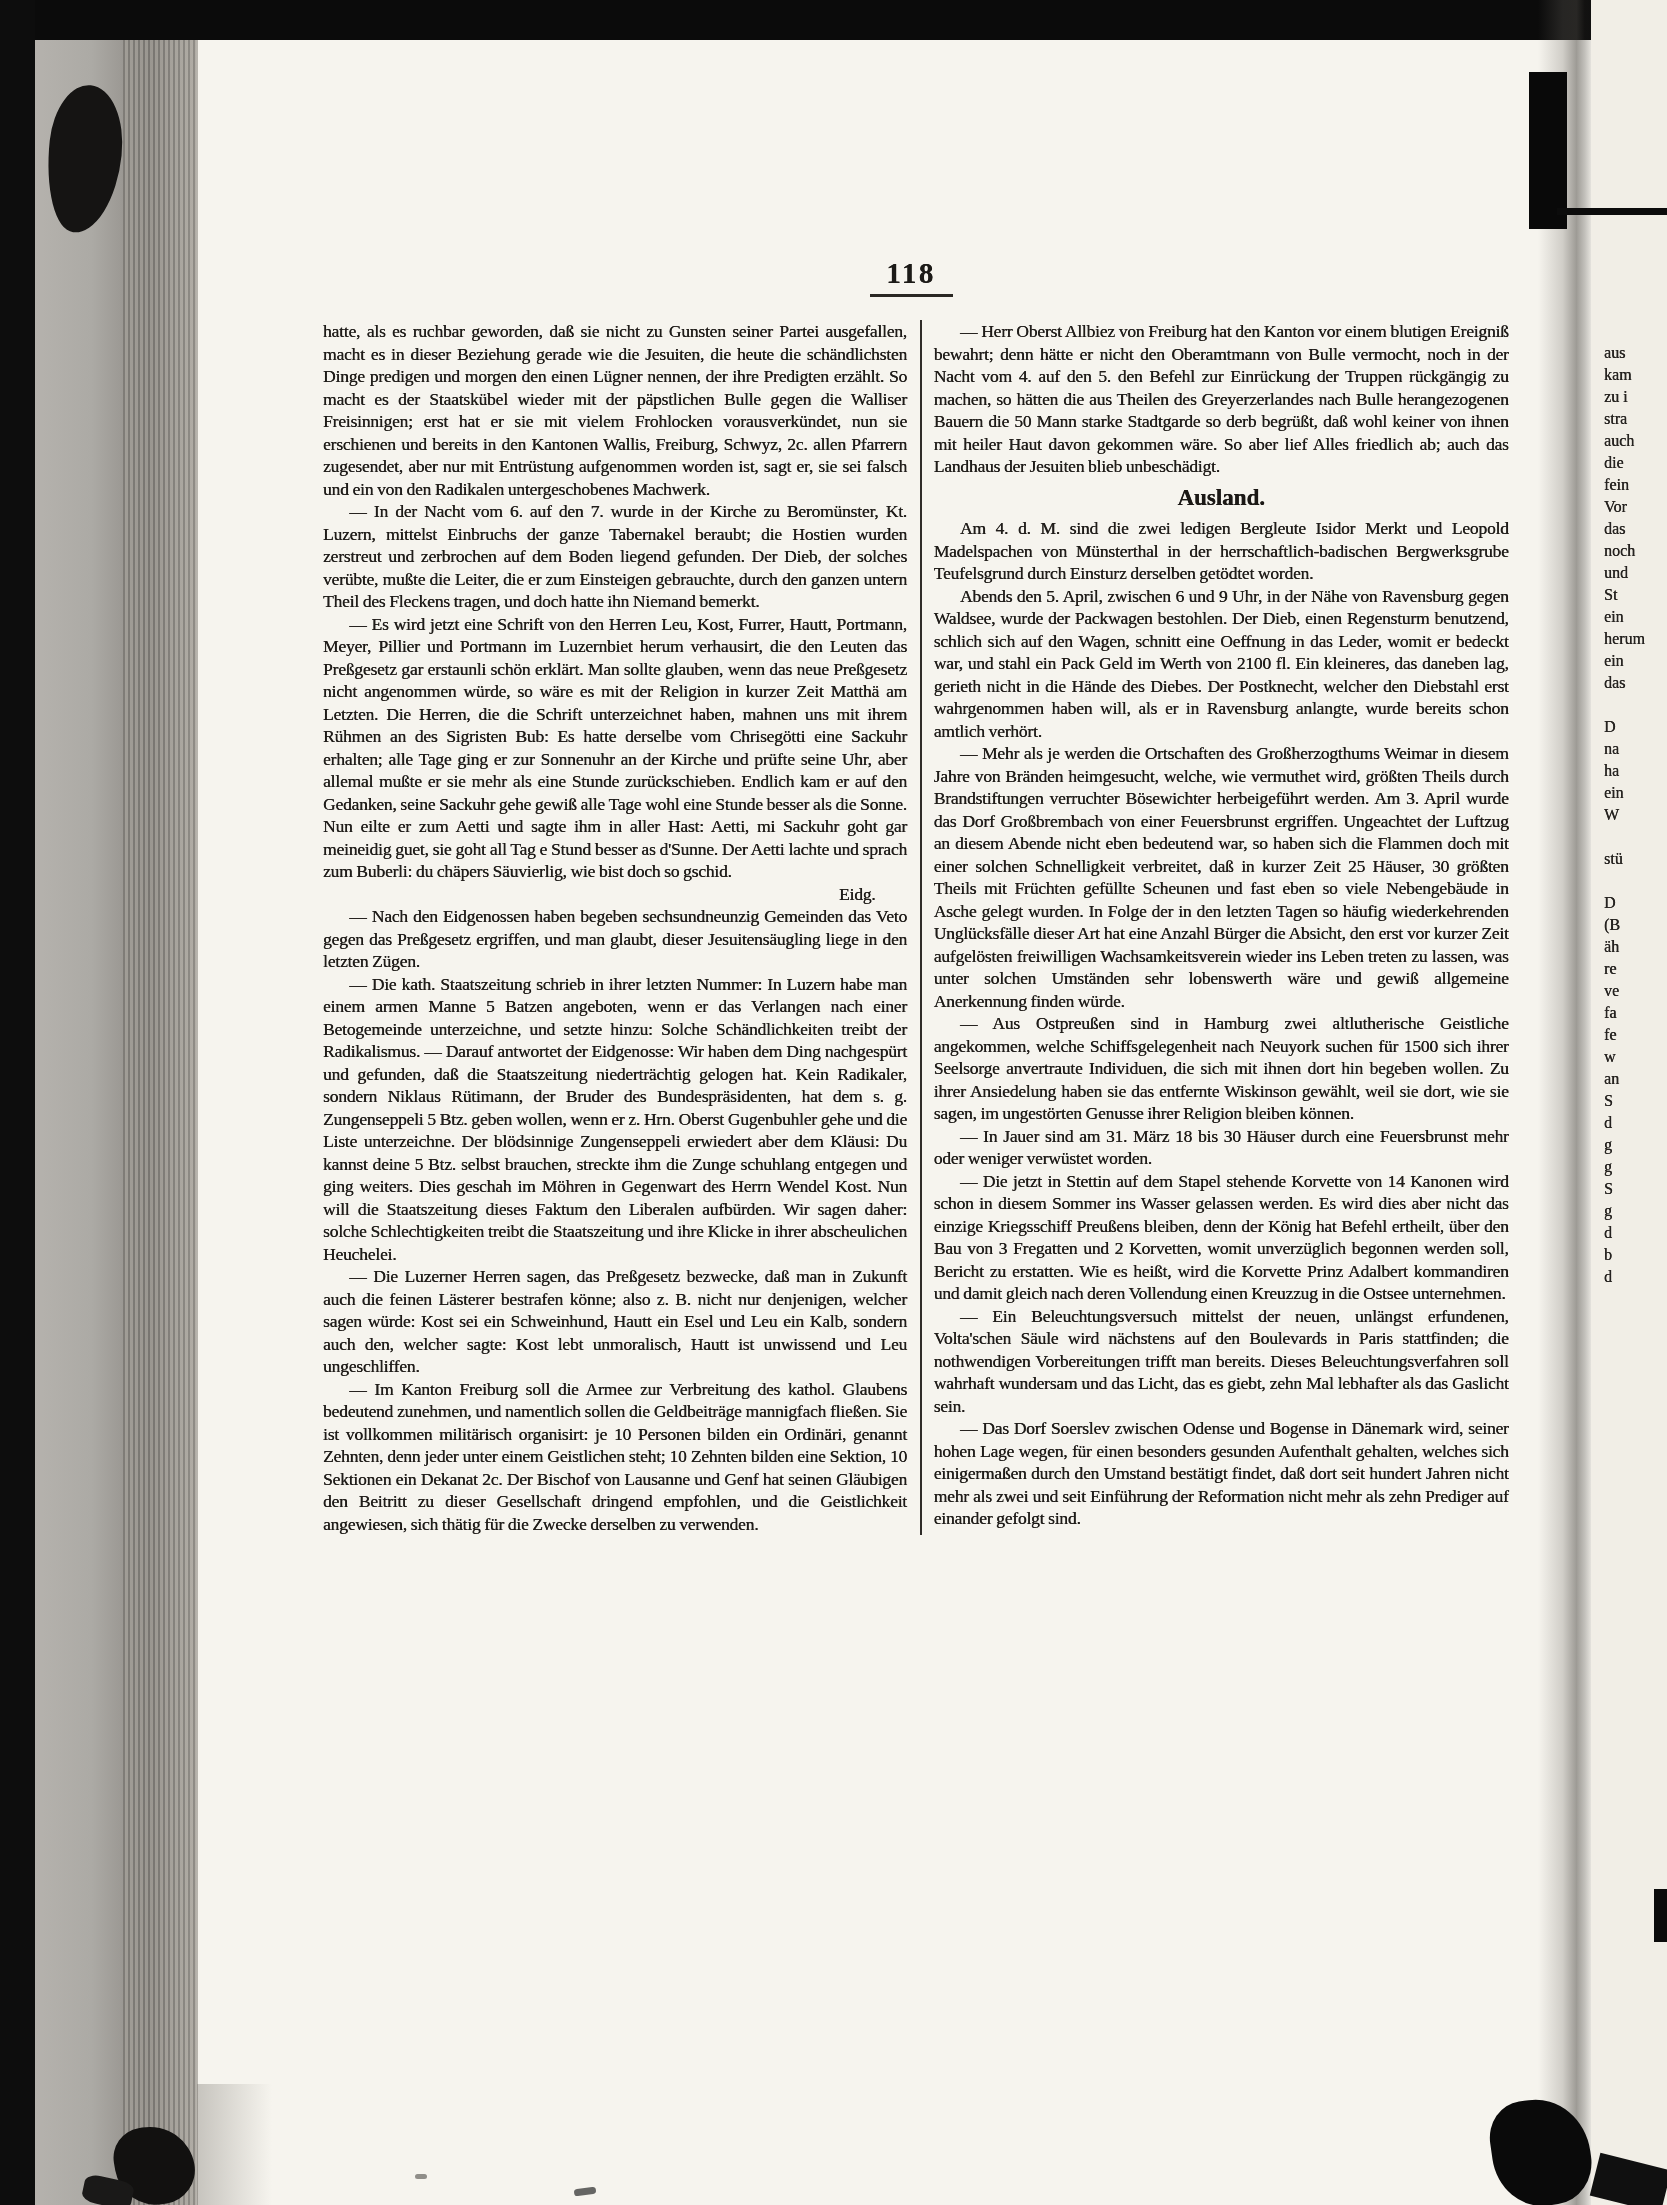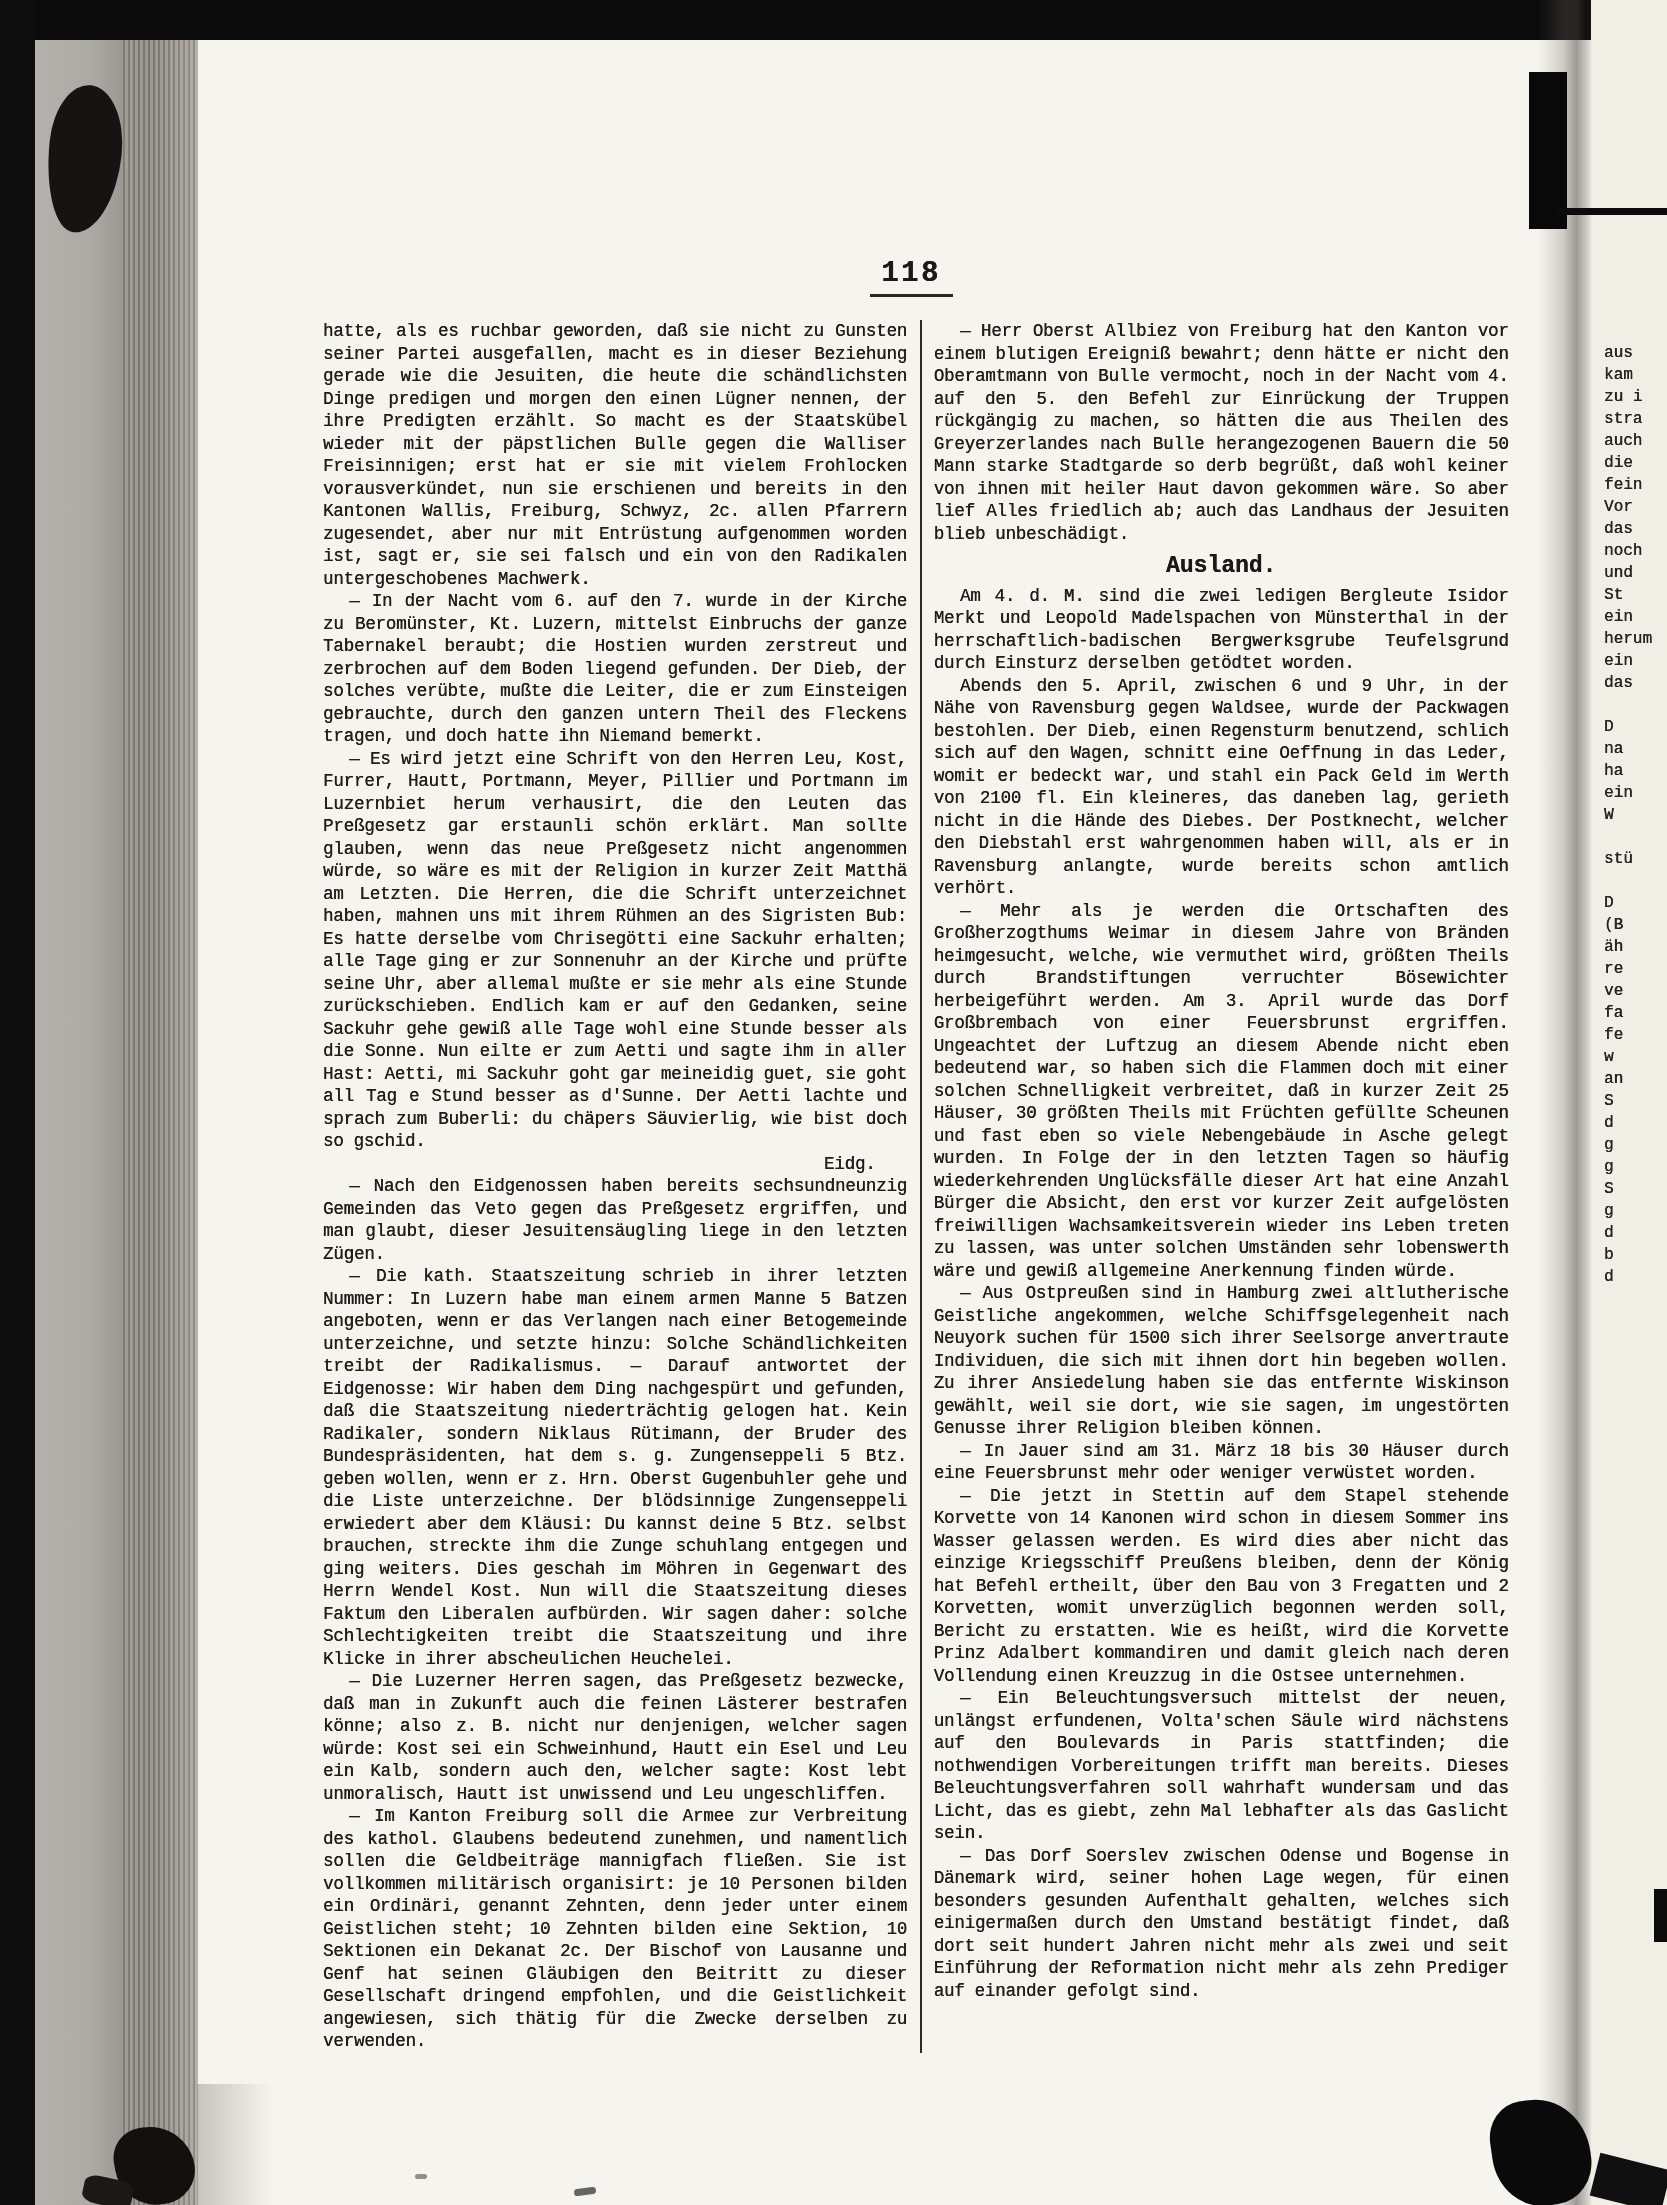--- a/index.html
+++ b/index.html
@@ -2,21 +2,21 @@
 <html style="font-size:13.3px"><head>
 <meta charset="utf-8">
 <style>
   html, body { margin: 0; padding: 0; background: #cfcdc8; }
   .scan {
     position: relative;
     width: 1667px;
     height: 2205px;
     background: #f6f4ee;
     overflow: hidden;
-    font-family: Liberation Mono, monospace;
+    font-family: Liberation Serif, serif;
   }
   
   .top-bar { position: absolute; left: 0; top: 0; width: 1667px; height: 40px; background: #0b0b0b; }
   .left-strip { position: absolute; left: 0; top: 0; width: 35px; height: 2205px; background: #0d0d0d; }
   .book-edge {
     position: absolute; left: 35px; top: 0; width: 161px; height: 2205px;
     background: linear-gradient(90deg,#b5b2ad 0%,#acaaa5 35%,#9b9893 55%,#7e7c78 72%,#b0ada7 86%,#ddd9d1 100%);
   }
   .page-stack {
     position: absolute; left: 88px; top: 0; width: 75px; height: 100%;
@@ -122,21 +122,21 @@
     <div class="page-number-rule"></div>
   </div>
 
   <div class="columns">
 
     <div class="col-left">
       <p class="para cont">hatte, als es ruchbar geworden, daß sie nicht zu Gunsten seiner Partei ausgefallen, macht es in dieser Beziehung gerade wie die Jesuiten, die heute die schändlichsten Dinge predigen und morgen den einen Lügner nennen, der ihre Predigten erzählt. So macht es der Staatskübel wieder mit der päpstlichen Bulle gegen die Walliser Freisinnigen; erst hat er sie mit vielem Frohlocken vorausverkündet, nun sie erschienen und bereits in den Kantonen Wallis, Freiburg, Schwyz, 2c. allen Pfarrern zugesendet, aber nur mit Entrüstung aufgenommen worden ist, sagt er, sie sei falsch und ein von den Radikalen untergeschobenes Machwerk.</p>
       <p class="para">— In der Nacht vom 6. auf den 7. wurde in der Kirche zu Beromünster, Kt. Luzern, mittelst Einbruchs der ganze Tabernakel beraubt; die Hostien wurden zerstreut und zerbrochen auf dem Boden liegend gefunden. Der Dieb, der solches verübte, mußte die Leiter, die er zum Einsteigen gebrauchte, durch den ganzen untern Theil des Fleckens tragen, und doch hatte ihn Niemand bemerkt.</p>
       <p class="para">— Es wird jetzt eine Schrift von den Herren Leu, Kost, Furrer, Hautt, Portmann, Meyer, Pillier und Portmann im Luzernbiet herum verhausirt, die den Leuten das Preßgesetz gar erstaunli schön erklärt. Man sollte glauben, wenn das neue Preßgesetz nicht angenommen würde, so wäre es mit der Religion in kurzer Zeit Matthä am Letzten. Die Herren, die die Schrift unterzeichnet haben, mahnen uns mit ihrem Rühmen an des Sigristen Bub: Es hatte derselbe vom Chrisegötti eine Sackuhr erhalten; alle Tage ging er zur Sonnenuhr an der Kirche und prüfte seine Uhr, aber allemal mußte er sie mehr als eine Stunde zurückschieben. Endlich kam er auf den Gedanken, seine Sackuhr gehe gewiß alle Tage wohl eine Stunde besser als die Sonne. Nun eilte er zum Aetti und sagte ihm in aller Hast: Aetti, mi Sackuhr goht gar meineidig guet, sie goht all Tag e Stund besser as d'Sunne. Der Aetti lachte und sprach zum Buberli: du chäpers Säuvierlig, wie bist doch so gschid.</p>
       <p class="para sig">Eidg.</p>
-      <p class="para">— Nach den Eidgenossen haben bereits sechsundneunzig Gemeinden das Veto gegen das Preßgesetz ergriffen, und man glaubt, dieser Jesuitensäugling liege in den letzten Zügen.</p>
+      <p class="para">— Nach den Eidgenossen haben begeben sechsundneunzig Gemeinden das Veto gegen das Preßgesetz ergriffen, und man glaubt, dieser Jesuitensäugling liege in den letzten Zügen.</p>
       <p class="para">— Die kath. Staatszeitung schrieb in ihrer letzten Nummer: In Luzern habe man einem armen Manne 5 Batzen angeboten, wenn er das Verlangen nach einer Betogemeinde unterzeichne, und setzte hinzu: Solche Schändlichkeiten treibt der Radikalismus. — Darauf antwortet der Eidgenosse: Wir haben dem Ding nachgespürt und gefunden, daß die Staatszeitung niederträchtig gelogen hat. Kein Radikaler, sondern Niklaus Rütimann, der Bruder des Bundespräsidenten, hat dem s. g. Zungenseppeli 5 Btz. geben wollen, wenn er z. Hrn. Oberst Gugenbuhler gehe und die Liste unterzeichne. Der blödsinnige Zungenseppeli erwiedert aber dem Kläusi: Du kannst deine 5 Btz. selbst brauchen, streckte ihm die Zunge schuhlang entgegen und ging weiters. Dies geschah im Möhren in Gegenwart des Herrn Wendel Kost. Nun will die Staatszeitung dieses Faktum den Liberalen aufbürden. Wir sagen daher: solche Schlechtigkeiten treibt die Staatszeitung und ihre Klicke in ihrer abscheulichen Heuchelei.</p>
       <p class="para">— Die Luzerner Herren sagen, das Preßgesetz bezwecke, daß man in Zukunft auch die feinen Lästerer bestrafen könne; also z. B. nicht nur denjenigen, welcher sagen würde: Kost sei ein Schweinhund, Hautt ein Esel und Leu ein Kalb, sondern auch den, welcher sagte: Kost lebt unmoralisch, Hautt ist unwissend und Leu ungeschliffen.</p>
       <p class="para">— Im Kanton Freiburg soll die Armee zur Verbreitung des kathol. Glaubens bedeutend zunehmen, und namentlich sollen die Geldbeiträge mannigfach fließen. Sie ist vollkommen militärisch organisirt: je 10 Personen bilden ein Ordinäri, genannt Zehnten, denn jeder unter einem Geistlichen steht; 10 Zehnten bilden eine Sektion, 10 Sektionen ein Dekanat 2c. Der Bischof von Lausanne und Genf hat seinen Gläubigen den Beitritt zu dieser Gesellschaft dringend empfohlen, und die Geistlichkeit angewiesen, sich thätig für die Zwecke derselben zu verwenden.</p>
     </div>
 
     <div class="col-divider"></div>
 
     <div class="col-right">
       <p class="para">— Herr Oberst Allbiez von Freiburg hat den Kanton vor einem blutigen Ereigniß bewahrt; denn hätte er nicht den Oberamtmann von Bulle vermocht, noch in der Nacht vom 4. auf den 5. den Befehl zur Einrückung der Truppen rückgängig zu machen, so hätten die aus Theilen des Greyerzerlandes nach Bulle herangezogenen Bauern die 50 Mann starke Stadtgarde so derb begrüßt, daß wohl keiner von ihnen mit heiler Haut davon gekommen wäre. So aber lief Alles friedlich ab; auch das Landhaus der Jesuiten blieb unbeschädigt.</p>
       <h3 class="section-heading">Ausland.</h3>

